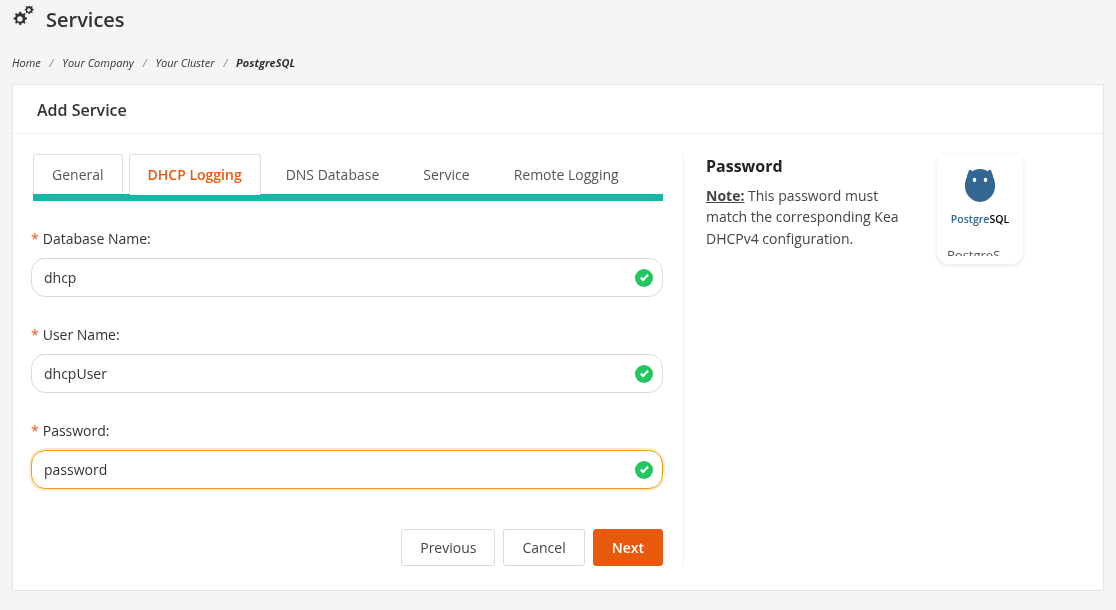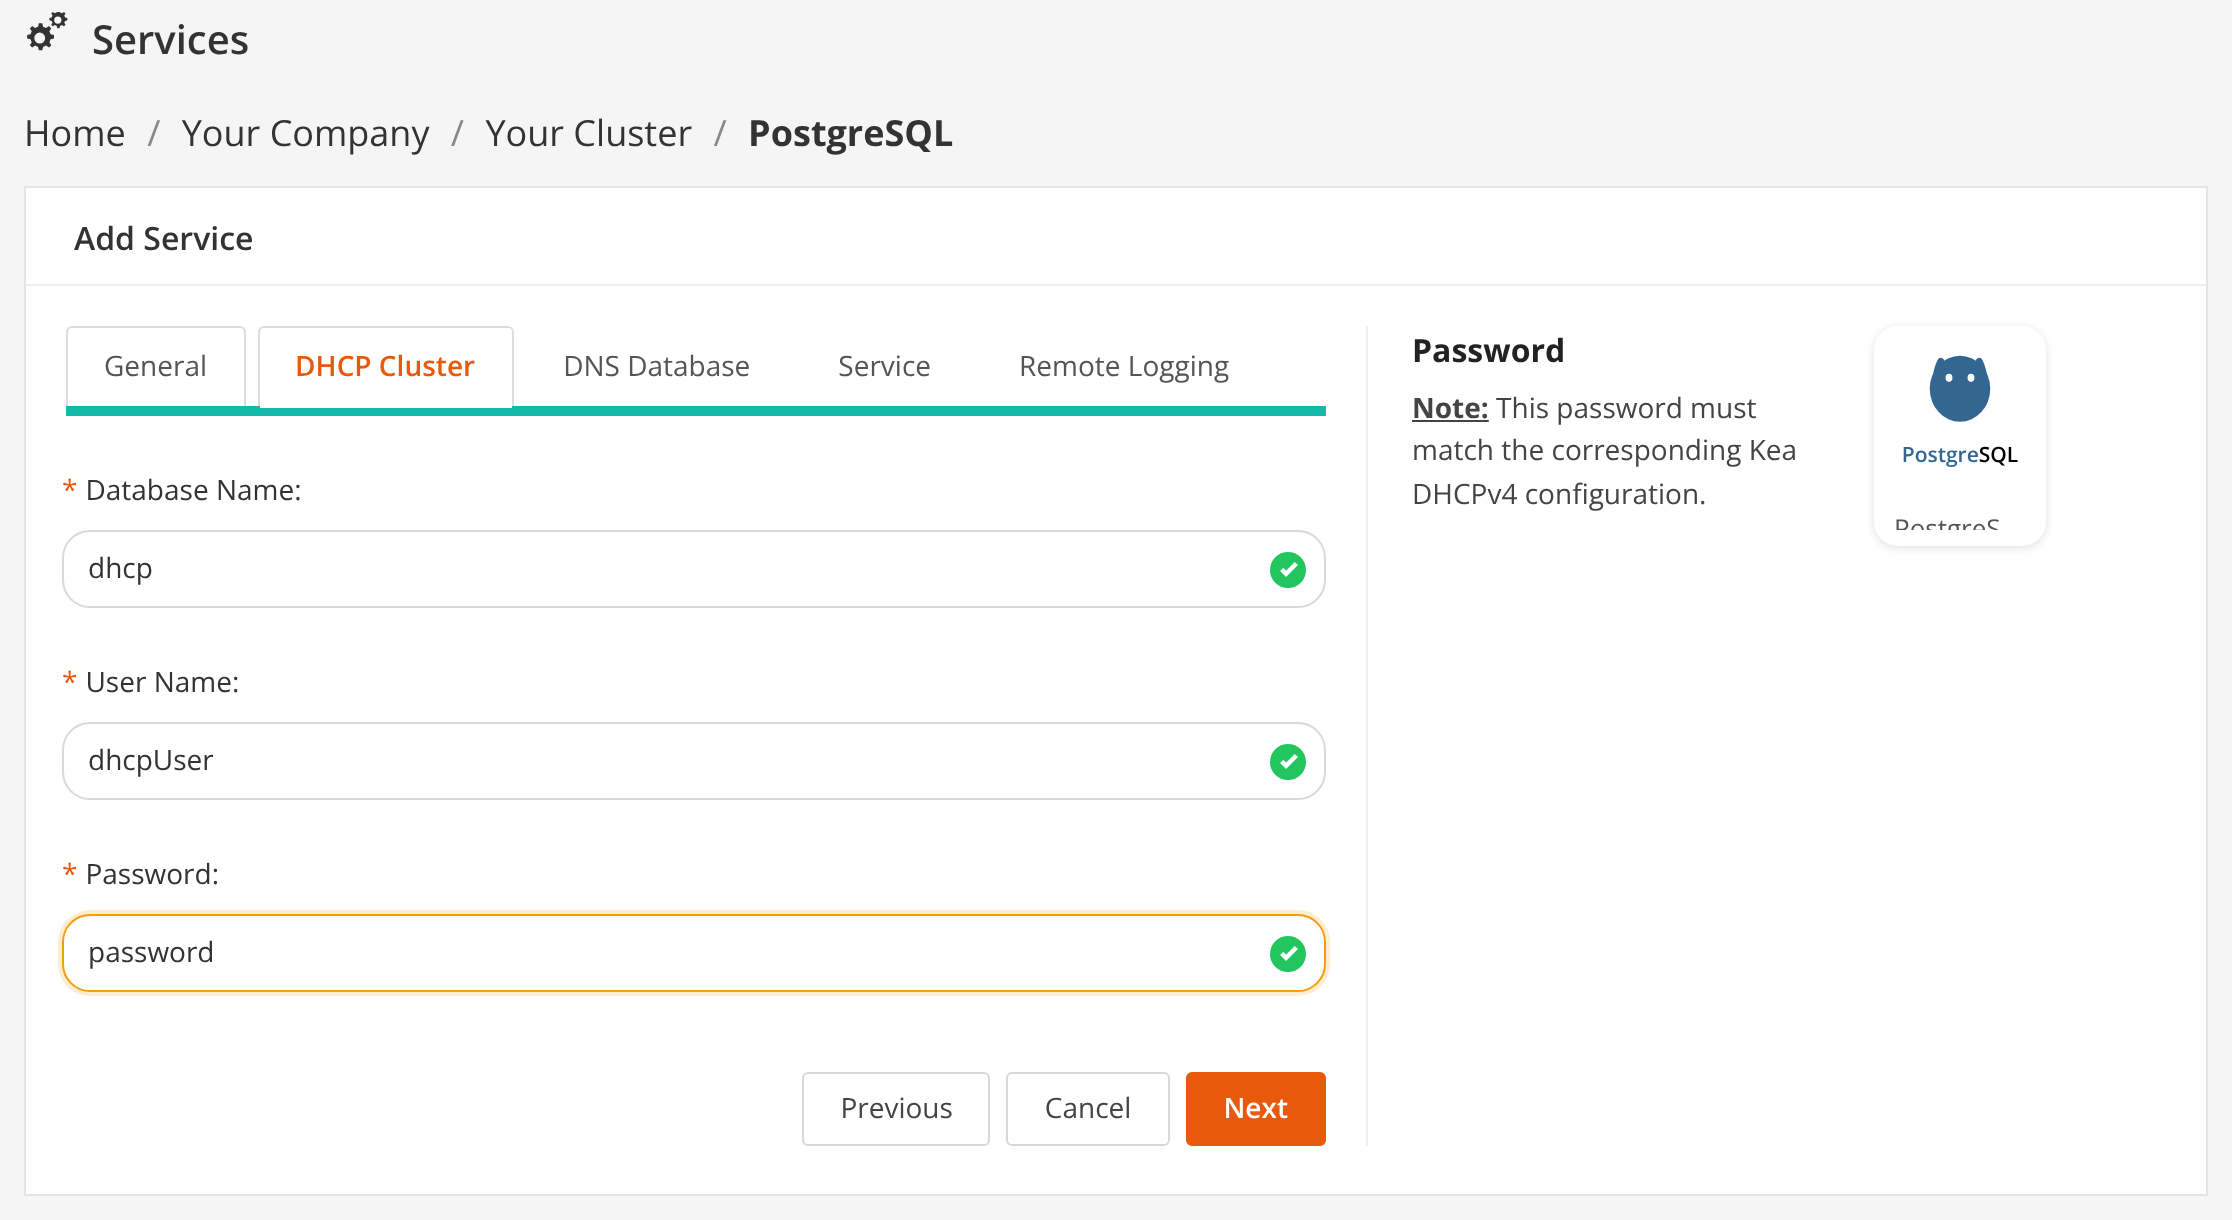--- a/index.html
+++ b/index.html
@@ -25,21 +25,22 @@
     font-weight: 600;
     color: #333;
   }
   .gears-icon {
     width: 26px;
     height: 22px;
     color: #333;
   }
   .breadcrumb {
     padding: 18px 0 14px 0;
-    font-size: 18px;
+    font-size: 11px;
+    font-style: italic;
   }
   .breadcrumb a {
     color: #333;
     text-decoration: none;
   }
   .breadcrumb .sep { color: #888; padding: 0 6px; }
   .breadcrumb .current { font-weight: 700; color: #333; }
   .panel {
     background: #fff;
     border: 1px solid #e5e5e5;
@@ -90,21 +91,21 @@
   }
   .logo-card .pg-icon {
     width: 44px; height:44px;
   }
   .logo-card .pg-word { font-size:10.5px; color:#336791; font-weight:600; }
   .logo-card .pg-word .sql { color:#000;text-align:center; }
   .logo-card .name { width: 100%; padding: 0 6px; overflow:hidden; text-overflow:ellipsis; white-space:nowrap; text-align:center; margin-top:14px; }
 
   .tabs {
     display: flex;
-    border-bottom: 5px solid #14b8a6;
+    border-bottom: 7px solid #14b8a6;
     margin-left: 2px;
   }
   .tab {
     padding: 10px 18px;
     border: 1px solid #ddd;
     border-bottom: none;
     background: #fff;
     color: #555;
     font-size: 14px;
     cursor: pointer;
@@ -206,21 +207,21 @@
     <span class="current">PostgreSQL</span>
   </div>
 
   <div class="panel">
     <div class="panel-header">Add Service</div>
     <div class="panel-body">
       <div class="main-col">
 
         <div class="tabs">
           <div class="tab">General</div>
-          <div class="tab active">DHCP Cluster</div>
+          <div class="tab active">DHCP Logging</div>
           <div class="tab plain">DNS Database</div>
           <div class="tab plain">Service</div>
           <div class="tab plain">Remote Logging</div>
         </div>
 
         <div class="form-group">
           <label class="label">
             <span class="req">*</span><span>Database Name:</span>
           </label>
           <div class="input-wrap">

